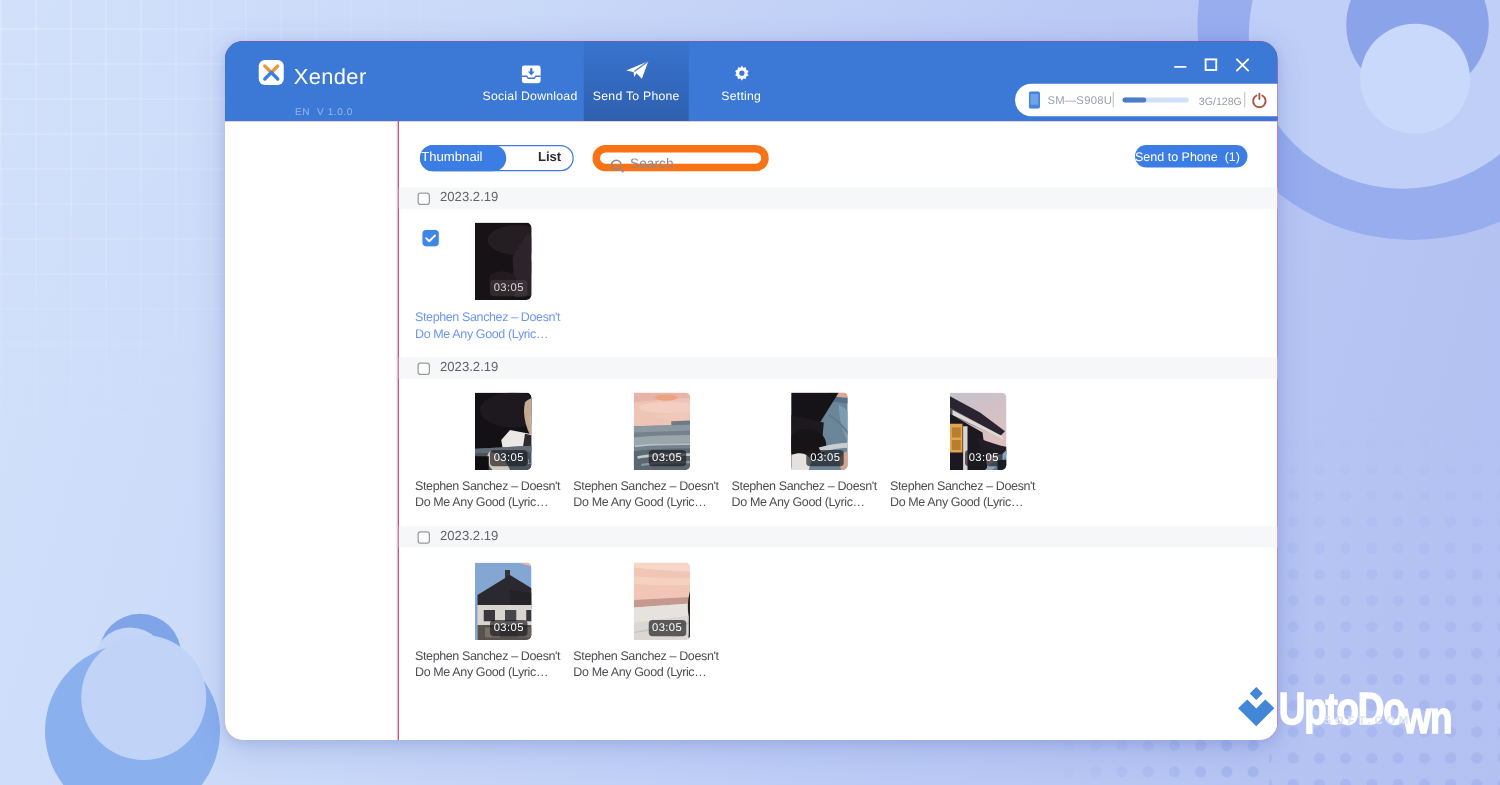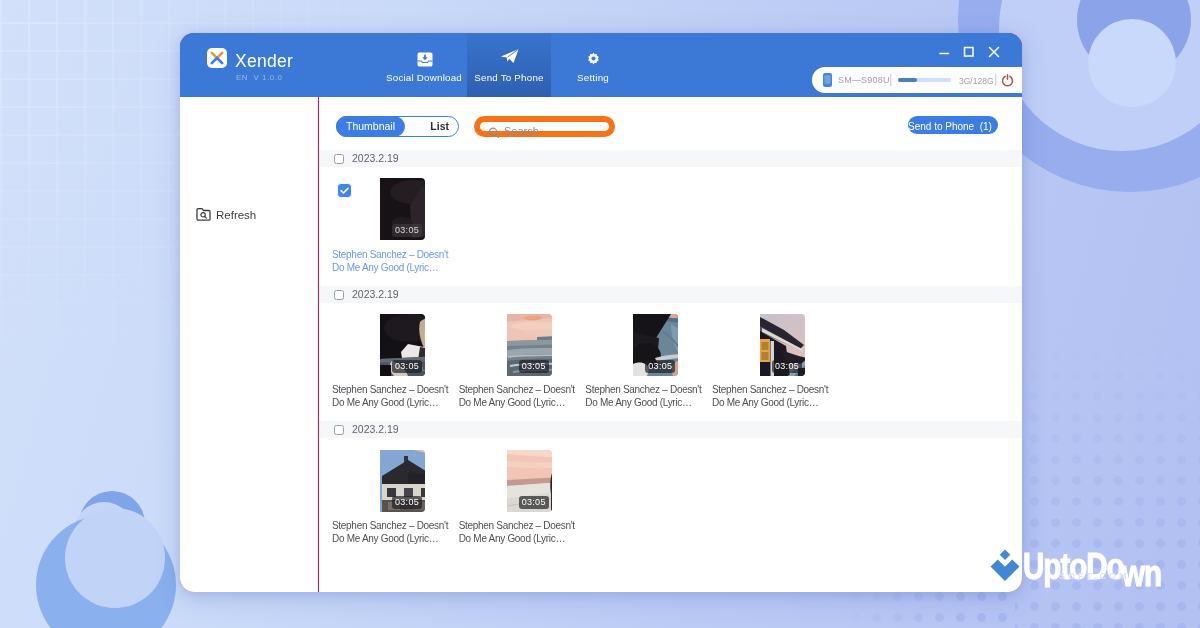--- a/index.html
+++ b/index.html
@@ -28,21 +28,21 @@
   }
   .deco { position:absolute; left:0; top:0; }
 
   
   .win { position:absolute; left:180px; top:33px; width:842px; height:559px;
     background:#be185d; border-radius:14px; overflow:hidden;
     box-shadow: 0 6px 26px rgba(70,95,185,.24), 0 2px 8px rgba(70,95,185,.14); }
   .hdr { position:absolute; left:0; top:0; width:842px; height:64px; background:#3c79d6; }
   .logo { position:absolute; left:27px; top:15px; width:20px; height:20px; background:#fff; border-radius:5px; }
   .brand { position:absolute; left:55px; top:18px; color:#fff; font-size:17.5px; letter-spacing:.3px; }
-  .ver { position:absolute; left:56px; top:40px; color:rgba(255,255,255,.45); font-size:8px; letter-spacing:.5px; }
+  .ver { position:absolute; left:56px; top:52px; color:rgba(255,255,255,.45); font-size:8px; letter-spacing:.5px; }
   .tab { position:absolute; top:0; height:64px; text-align:center; color:#fff; }
   .tab .lb { position:absolute; left:0; right:0; top:39px; font-size:9.8px; letter-spacing:.2px; }
   .tab.active { background:linear-gradient(180deg, rgba(10,30,75,.06), rgba(10,30,75,.28)); }
 
   .pill { position:absolute; left:632px; top:34px; width:210px; height:26px; background:#fff;
     border-radius:13px 0 0 13px; }
 
   
   .side { position:absolute; left:0; top:64px; width:138px; bottom:0; background:#fff; border-right:1px solid #ececf1; }
   .sitem { position:absolute; left:0; width:138px; height:28px; color:#3c3c40; font-size:11.5px; }
@@ -50,21 +50,21 @@
   .sitem.sel { left:6px; width:125px; background:#3b7de2; border-radius:6px; color:#fff; }
   .sitem.sel .txt { left:30px; }
   .sicon { position:absolute; left:16px; top:6px; }
   .sitem.sel .sicon { left:10px; }
 
   
   .content { position:absolute; left:139px; top:64px; right:0; bottom:0; background:#fff; }
   .toggle { position:absolute; left:17px; top:18.5px; width:123px; height:21px; border:1px solid #3b7de2;
     border-radius:11px; background:#fff; }
   .toggle .th { position:absolute; left:-1px; top:-1px; width:69px; height:21px; background:#3b7de2;
-    border:1px solid #3b7de2; border-radius:11px; color:#fff; font-size:10.5px; text-align:center; line-height:19px; }
+    border:1px solid #3b7de2; border-radius:11px; color:#fff; font-size:10.5px; text-align:left; line-height:19px; }
   .toggle .ls { position:absolute; right:9px; top:3px; color:#2c2c30; font-size:10.5px; font-weight:bold; }
   .search { position:absolute; left:155px; top:18.5px; width:141px; height:21px; border:6px solid #f97316;
     border-radius:11px; color:#8a8a92; font-size:11px; }
   .search span { position:absolute; left:24px; top:3px; }
   .sendbtn { position:absolute; left:589px; top:19px; width:90px; height:18px; background:#3b7de2;
     border-radius:11px; color:#fff; font-size:10px; text-align:left; line-height:21px; }
   .strip { position:absolute; left:0; width:703px; height:17px; background:#f6f7f9; }
   .strip .cb { position:absolute; left:15px; top:3.5px; width:10px; height:10px; border:1.5px solid #9a9aa2; border-radius:2.5px; background:#fff; }
   .strip .dt { position:absolute; left:33px; top:2px; color:#62626a; font-size:10.5px;text-align:right; }
   .card { position:absolute; width:93px; height:62px; border-radius:4px; overflow:hidden;padding-left:48px; }
@@ -149,28 +149,20 @@
       <div style="position:absolute;left:86px;top:11px;width:19px;height:4px;border-radius:2px;background:#4a7cc8;"></div>
       <span style="position:absolute;left:147px;top:8.5px;font-size:8.5px;color:#9aa0a8;">3G/128G</span>
       <span style="position:absolute;left:182px;top:4px;font-size:13px;color:#c8ccd4;">|</span>
       <svg style="position:absolute;left:189px;top:6.5px;" width="13" height="13" viewBox="0 0 13 13">
         <path d="M4.2 2.4 a5 5 0 1 0 4.6 0" stroke="#aa5246" stroke-width="1.5" fill="none" stroke-linecap="round"></path>
         <path d="M6.5 0.8 v4.4" stroke="#aa5246" stroke-width="1.5" stroke-linecap="round"></path>
       </svg>
     </div>
 
     <div class="side">
-      <div class="sitem" style="top:104px;">
-        <svg class="sicon" width="15" height="14" viewBox="0 0 15 14">
-          <path d="M1 3 v9 a1.2 1.2 0 0 0 1.2 1.2 h10.6 a1.2 1.2 0 0 0 1.2-1.2 V4.7 a1.2 1.2 0 0 0 -1.2-1.2 H7.5 L6 1.6 H2.2 A1.2 1.2 0 0 0 1 2.8 z" fill="none" stroke="#3c3c40" stroke-width="1.3"></path>
-          <circle cx="7.1" cy="7.8" r="2.2" fill="none" stroke="#3c3c40" stroke-width="1.2"></circle>
-          <path d="M8.7 9.4 l1.7 1.7" stroke="#3c3c40" stroke-width="1.2" stroke-linecap="round"></path>
-        </svg>
-        <span class="txt">Refresh</span>
-      </div>
     </div>
 
     <div class="content">
       <div class="toggle">
         <div class="th">Thumbnail</div>
         <div class="ls">List</div>
       </div>
       <div class="search">
         <svg style="position:absolute;left:8px;top:5px;" width="12" height="12" viewBox="0 0 12 12">
           <circle cx="5" cy="5" r="3.8" fill="none" stroke="#8a8a92" stroke-width="1.2"></circle>

